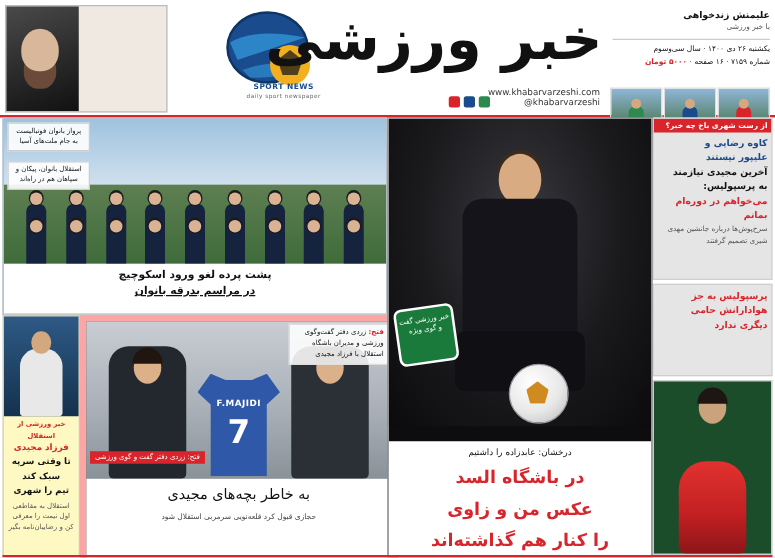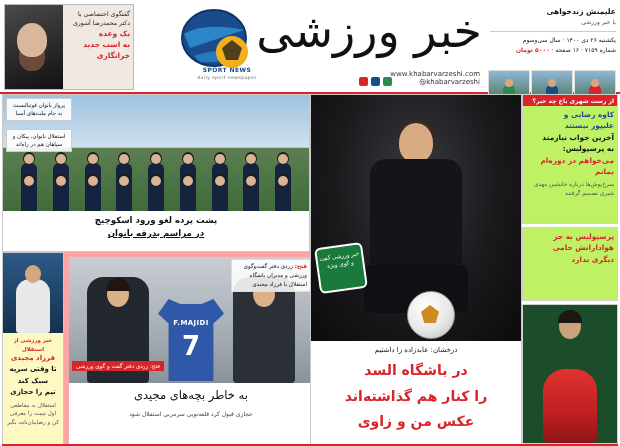--- a/index.html
+++ b/index.html
@@ -43,21 +43,21 @@
     font-size:6.2px;line-height:1.45;color:#1a1a1a;
   }
   .mh-left-txt .hl{color:#d8242a;font-weight:bold;font-size:7.4px;line-height:1.5;}
 
   .mh-logo{
     position:absolute;left:132px;top:2px;width:356px;height:88px;
   }
   .logo-word{
     position:absolute;right:6px;top:6px;
     font-family:"DejaVu Sans", sans-serif;
-    font-size:46px;font-weight:normal;color:#111;
+    font-size:46px;font-weight:bold;color:#111;
     direction:rtl;letter-spacing:-2px;
     line-height:1;
   }
   .logo-ball{
     position:absolute;left:48px;top:6px;width:74px;height:66px;
   }
   .logo-ball svg{display:block;}
   .logo-sub{
     position:absolute;left:40px;top:64px;width:110px;
     text-align:center;font-size:6px;color:#1a4b8c;font-weight:bold;
@@ -86,21 +86,21 @@
     border-top:1px solid #ccc;padding-top:3px;
   }
   .mh-right .price{color:#d8242a;font-weight:bold;}
 
   
   .rightcol{
     position:absolute;right:2px;top:94px;width:96px;height:350px;
     display:flex;flex-direction:column;gap:3px;
   }
   .rc-box{
-    position:relative;border:1px solid #cfcfcf;background:#bef264;overflow:hidden;
+    position:relative;border:1px solid #cfcfcf;background:#e5e5e5;overflow:hidden;
     direction:rtl;text-align:right;
   }
   .rc-head{
     background:#d8242a;color:#fff;font-size:6px;padding:2px 3px;font-weight:bold;
   }
   .rc-body{padding:3px;font-size:7.4px;line-height:1.55;color:#111;font-weight:bold;}
   .rc-body .blue{color:#1a4b8c;}
   .rc-body .red{color:#d8242a;}
   .rc-sub{font-size:5.8px;color:#555;font-weight:normal;line-height:1.5;margin-top:2px;}
 
@@ -279,21 +279,21 @@
     content:"";position:absolute;left:13px;top:13px;width:18px;height:18px;
     background:#cf8b1f;clip-path:polygon(50% 0,100% 38%,82% 100%,18% 100%,0 38%);
   }
   .cp-badge{
     position:absolute;left:6px;top:150px;width:48px;height:46px;
     background:#1a7a3c;border:2px solid #fff;border-radius:6px;
     color:#fff;font-size:5.6px;direction:rtl;text-align:center;padding-top:5px;
     box-sizing:border-box;line-height:1.5;transform:rotate(-8deg);
   }
   .cp-cap{
-    position:absolute;left:0;bottom:0;width:210px;height:104px;
+    position:absolute;left:0;bottom:0;width:210px;height:92px;
     background:#fff;direction:rtl;text-align:center;box-sizing:border-box;padding:4px 6px 0;
   }
   .cp-kicker{font-size:7px;color:#111;line-height:1.6;}
   .cp-head{
     color:#d8242a;font-size:14px;font-weight:bold;line-height:1.6;margin-top:3px;
   }
   .tp3{
     position:absolute;top:14px;width:40px;height:36px;border:1px solid #ddd;overflow:hidden;
   }
   .tp3 .sky{position:absolute;inset:0;background:linear-gradient(180deg,#8fb6d8,#3f6b3a);}
@@ -317,27 +317,20 @@
 </style>
 </head>
 <body>
 
 <div class="page">
 
   <div class="masthead">
 
     <div class="mh-left">
       <div class="mh-left-photo"></div>
-      <div class="mh-left-txt">
-        <div>گفتگوی اختصاصی با</div>
-        <div>دکتر محمدرضا آشوری</div>
-        <div class="hl">یک وعده</div>
-        <div class="hl">به اسب جدید</div>
-        <div class="hl">خرانگاری</div>
-      </div>
     </div>
 
     <div class="mh-logo">
       <div class="logo-ball">
         <svg width="74" height="66" viewBox="0 0 74 66">
           <ellipse cx="34" cy="30" rx="32" ry="28" fill="#1a4b8c"></ellipse>
           <ellipse cx="34" cy="30" rx="32" ry="28" fill="none" stroke="#0e3566" stroke-width="2"></ellipse>
           <path d="M4 26 Q24 14 64 22 Q40 30 10 40 Z" fill="#2f8fd0" opacity="0.85"></path>
           <path d="M14 48 Q34 40 64 44 Q44 56 20 54 Z" fill="#2f8fd0" opacity="0.7"></path>
           <circle cx="52" cy="44" r="16" fill="#f2b01e"></circle>
@@ -393,21 +386,21 @@
     </div>
   </div>
 
   <div class="rightcol">
 
     <div class="rc-box" style="flex:0 0 128px">
       <div class="rc-head">از رست شهری باخ چه خبر؟</div>
       <div class="rc-body">
         <div class="blue">کاوه رضایی و</div>
         <div class="blue">علیپور نیستند</div>
-        <div>آخرین جواب نیازمند</div>
+        <div>آخرین مجیدی نیازمند</div>
         <div>به پرسپولیس:</div>
         <div class="red">می‌خواهم در دوره‌ام بمانم</div>
         <div class="rc-sub">سرخ‌پوش‌ها درباره جانشین مهدی شیری تصمیم گرفتند</div>
       </div>
     </div>
 
     <div class="rc-box" style="flex:0 0 72px">
       <div class="rc-body">
         <div class="red">پرسپولیس به جز</div>
         <div class="red">هوادارانش حامی</div>
@@ -533,21 +526,21 @@
 
     <div class="blk-leftnarrow">
       <div class="ln-photo">
         <div class="pl"></div>
         <div class="hd"></div>
       </div>
       <div class="ln-txt">
         <div style="font-size:5.4px;color:#d8242a;font-weight:bold">خبر ورزشی از استقلال</div>
         <div class="red">فرزاد مجیدی</div>
         <div>تا وقتی سرپه سبک کند</div>
-        <div>تیم را حجازی</div>
+        <div>تیم را شهری</div>
         <div class="ln-small">استقلال به مقاطعی اول نیمت را معرفی کن و رضاییان‌نامه بگیر</div>
       </div>
     </div>
 
     <div class="blk-majidi">
       <div class="mj-photo">
         <div class="mj-man left">
           <div class="hd"></div>
           <div class="hr"></div>
         </div>
@@ -578,22 +571,22 @@
           <div class="head"></div>
           <div class="body"></div>
           <div class="legs"></div>
         </div>
         <div class="cp-ball"></div>
         <div class="cp-badge">خبر ورزشی گفت و گوی ویژه</div>
       </div>
       <div class="cp-cap">
         <div class="cp-kicker">درخشان: عابدزاده را داشتیم</div>
         <div class="cp-head">در باشگاه السد</div>
+        <div class="cp-head">عکس من و زاوی</div>
         <div class="cp-head">را کنار هم گذاشته‌اند</div>
-        <div class="cp-head">عکس من و زاوی</div>
 
       </div>
     </div>
 
   </div>
 
   <div class="bottomline"></div>
 </div>
 
 </body></html>

